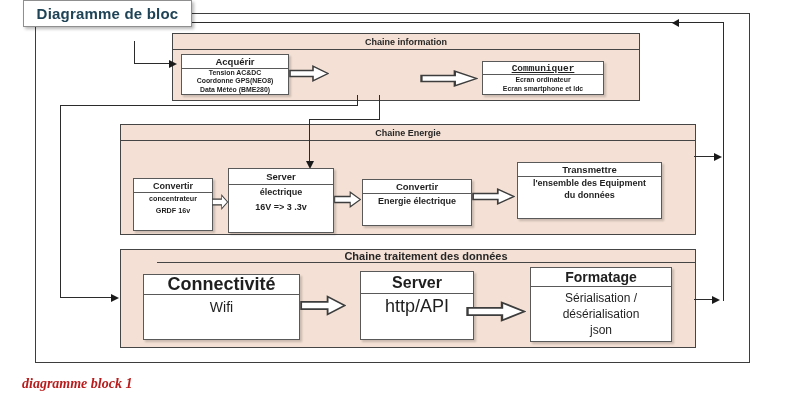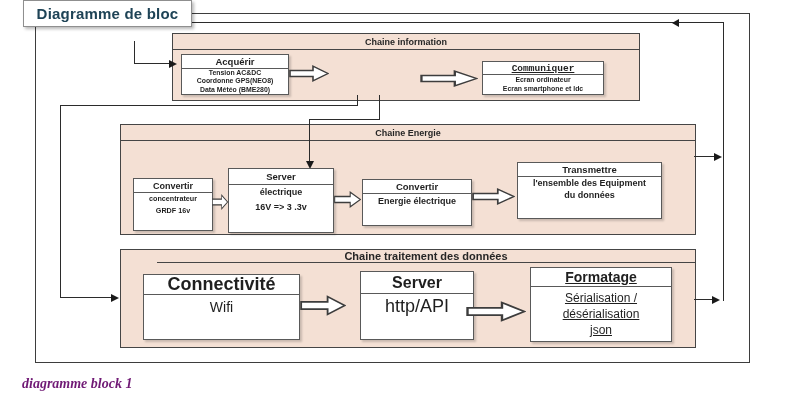--- a/index.html
+++ b/index.html
@@ -14,21 +14,21 @@
     border:1.5px solid #3d3d3d; background:transparent; }
 
   
   #title-box { left:23px; top:0; width:167px; height:25px; background:#ffffff;
     border:1px solid #8f8f8f; box-shadow:2px 2px 3px rgba(0,0,0,.28);
     display:flex; align-items:center; justify-content:center;
     font-size:15px; font-weight:bold; letter-spacing:.2px; color:#1e4356; z-index:30; }
 
   
   #caption { left:22px; top:376px; font-family:"Liberation Serif", serif;
-    font-style:italic; font-weight:bold; font-size:14px; color:#701a75; z-index:5; }
+    font-style:italic; font-weight:bold; font-size:14px; color:#b91c1c; z-index:5; }
 
   
   .section { background:#f4e0d4; border:1.2px solid #454545; z-index:1; }
   .section-header { position:absolute; left:0; top:0; right:0; border-bottom:1.2px solid #454545;
     display:flex; align-items:center; justify-content:center;
     font-weight:bold; color:#262626; }
   #section-information { left:172px; top:33px; width:466px; height:66px; }
   #section-information .section-header { height:15px; font-size:9px;text-align:center; }
   #section-energie { left:120px; top:124px; width:574px; height:109px; }
   #section-energie .section-header { height:15px; font-size:9px; }
@@ -71,21 +71,21 @@
   #box-transmettre .ptitle { height:13px; font-size:9.5px; }
   #box-transmettre .pline { font-size:9px; font-weight:bold; line-height:12px; }
 
   
   #box-connectivite { left:143px; top:274px; width:155px; height:64px; }
   #box-connectivite .ptitle { height:19px; font-size:18px; }
   #box-connectivite .pline { font-size:14px; line-height:24px; }
   #box-server { left:360px; top:271px; width:112px; height:67px; }
   #box-server .ptitle { height:21px; font-size:16px; }
   #box-server .pline { font-size:18px; line-height:24px; }
-  #box-formatage { left:530px; top:267px; width:140px; height:73px;text-decoration:underline; }
+  #box-formatage { left:530px; top:267px; width:140px; height:73px; }
   #box-formatage .ptitle { height:18px; font-size:14px; }
   #box-formatage .pline { font-size:12px; line-height:16px; }
   #box-formatage .pbody { padding-top:3px; }
 
   
   .barrow { z-index:12; } .barrow svg { display:block; width:100%; height:100%; }
   #ba1 { left:289px; top:65px; width:40px; height:17px; }
   #ba2 { left:420px; top:70px; width:58px; height:17px; }
   #ba3 { left:212px; top:194px; width:16px; height:16px; }
   #ba4 { left:334px; top:191px; width:27px; height:17px; }

